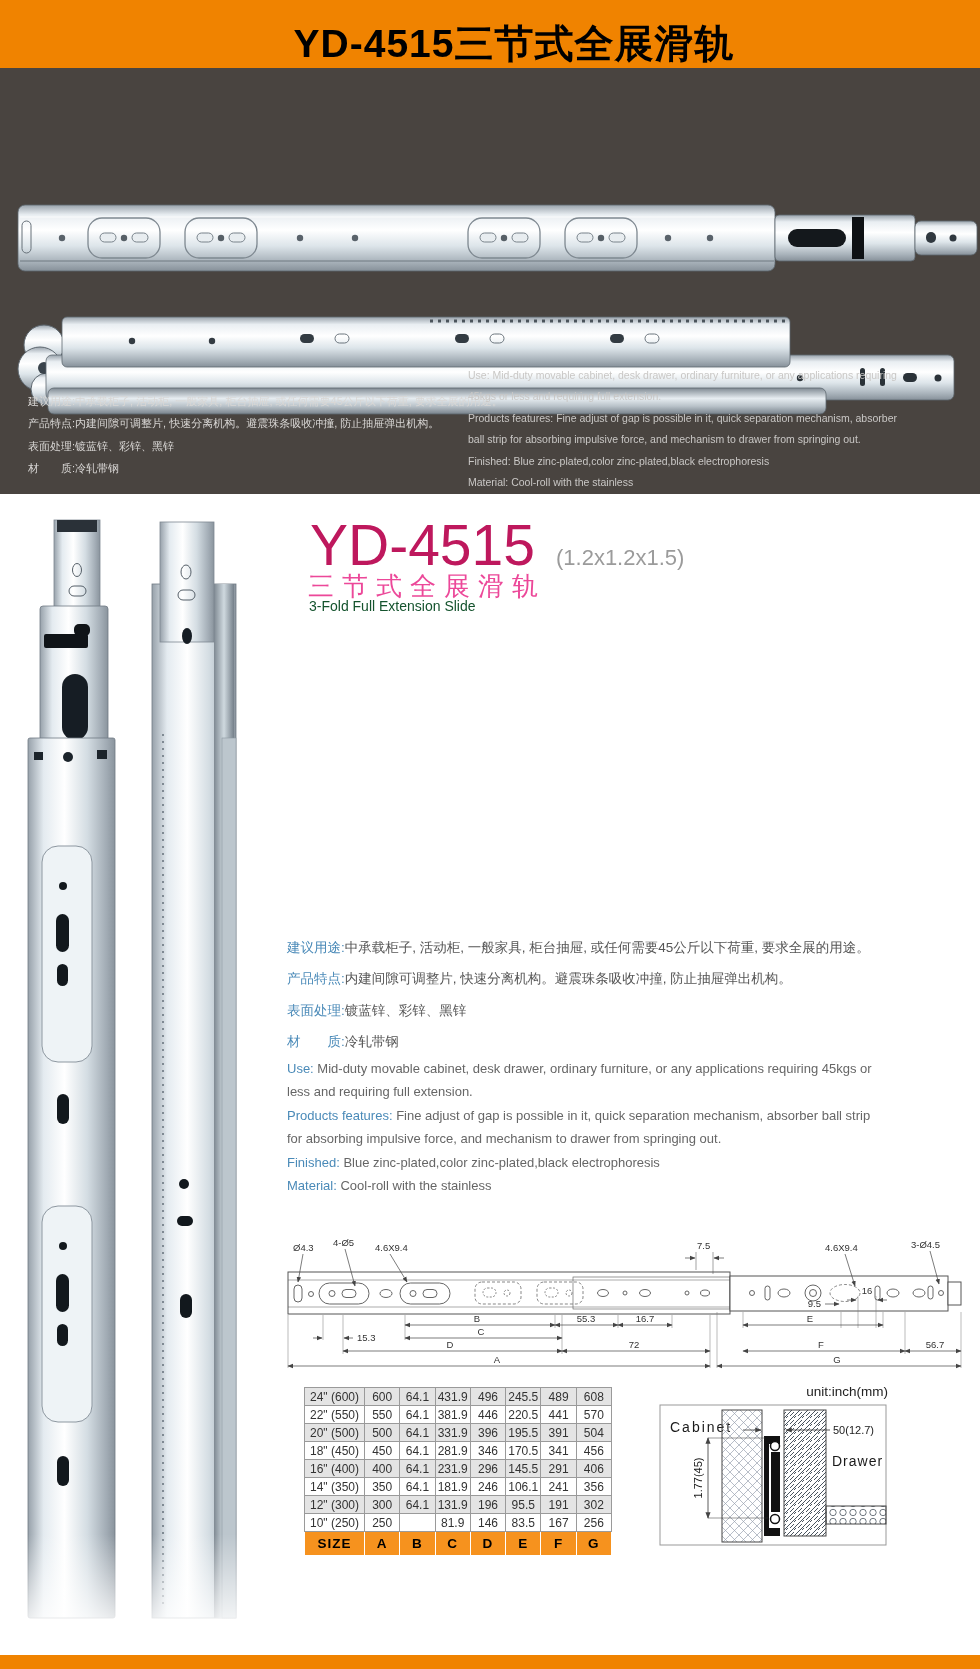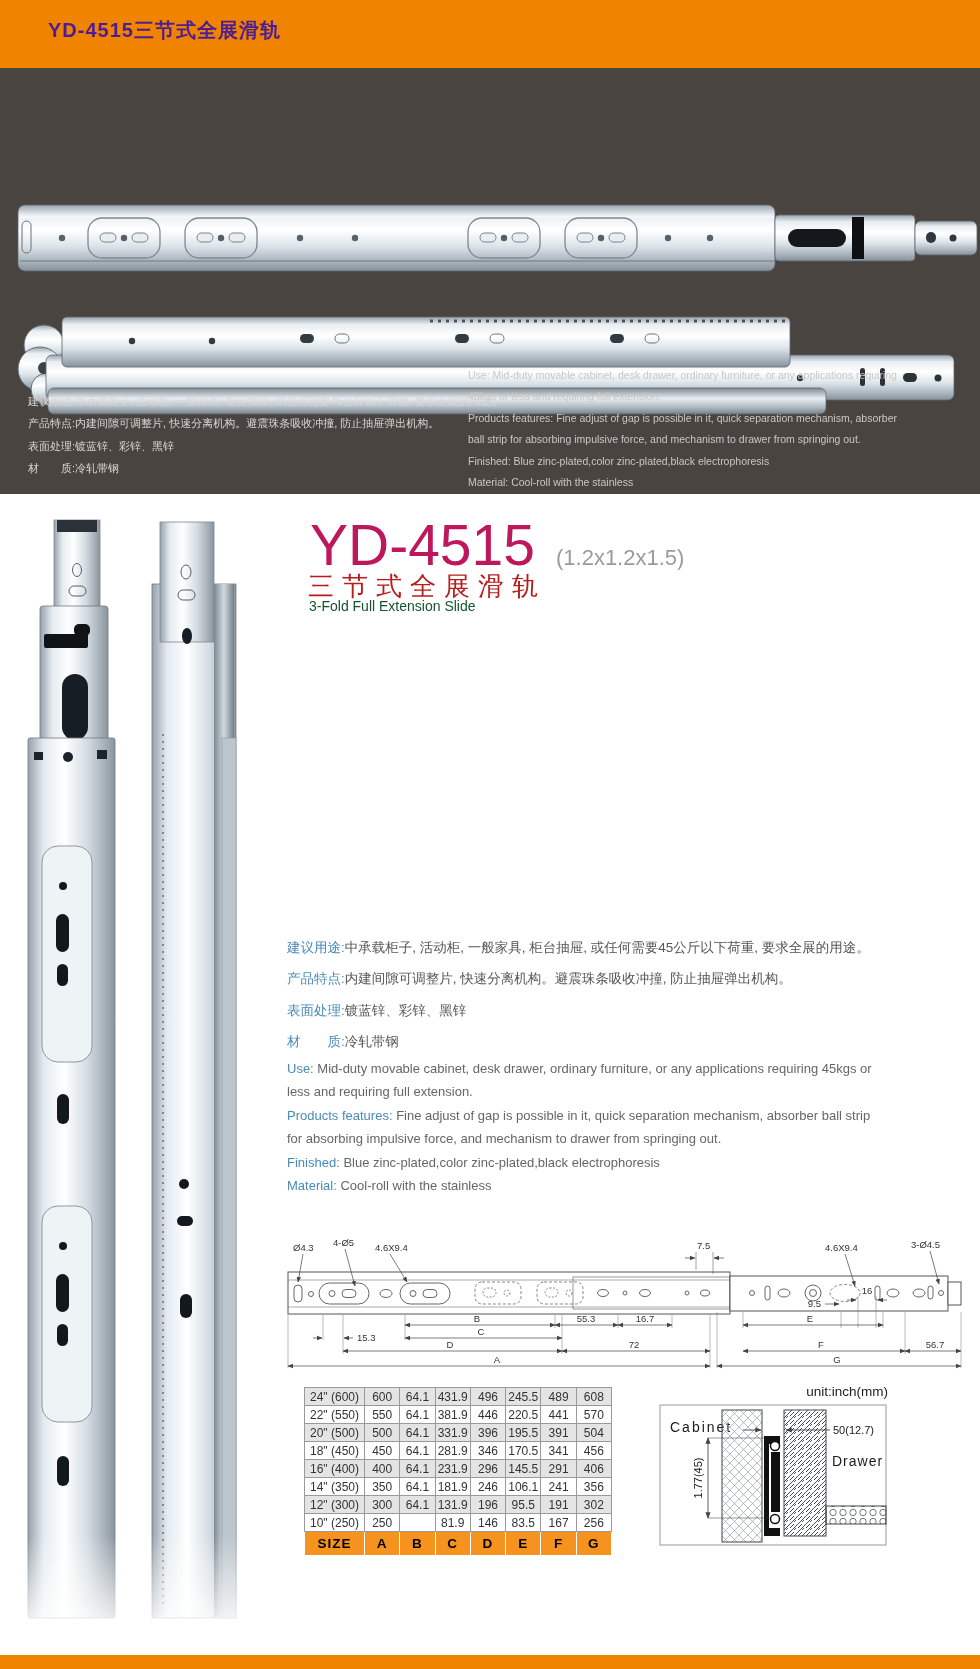--- a/index.html
+++ b/index.html
@@ -1,30 +1,30 @@
 <!DOCTYPE html>
 <html><head>
 <meta charset="utf-8">
 <style>
   html,body{margin:0;padding:0;background:#888;}
   .page{position:relative;width:980px;height:1669px;margin:0 auto;background:#ffffff;overflow:hidden;
         font-family:"Liberation Sans",sans-serif;}
   
   .topbar{position:absolute;left:0;top:0;width:980px;height:68px;background:#F08300;}
-  .topbar h1{margin:0;padding:17px 0 0 48px;font-size:20px;font-weight:bold;color:#4c1d95;letter-spacing:1px;}
+  .topbar h1{margin:0;padding:17px 0 0 48px;font-size:39px;font-weight:bold;color:#000000;letter-spacing:1px;text-align:center;}
   
   .hero{position:absolute;left:0;top:68px;width:980px;height:426px;background:#494440;}
   .hero svg{position:absolute;left:0;top:0;}
   .hero-cn{position:absolute;left:28px;top:322px;color:#d9d7d5;font-size:11px;line-height:22.4px;white-space:nowrap;}
   .hero-en{position:absolute;left:468px;top:297px;color:#c9c7c5;font-size:10.5px;line-height:21.4px;white-space:nowrap;}
   
   .model-row{position:absolute;left:310px;top:512px;white-space:nowrap;}
   .model{font-size:57px;color:#be185d;}
   .model-spec{font-size:22px;color:#9b9b9b;margin-left:21px;}
-  .sub-cn{position:absolute;left:308px;top:569px;font-size:26px;color:#b91c1c;letter-spacing:8px;}
+  .sub-cn{position:absolute;left:308px;top:569px;font-size:26px;color:#ec4899;letter-spacing:8px;}
   .sub-en{position:absolute;left:309px;top:598px;font-size:14px;color:#14532d;}
   
   .specs-cn{position:absolute;left:287px;top:932px;font-size:13.5px;color:#555;line-height:31.4px;white-space:nowrap;}
   .specs-en{position:absolute;left:287px;top:1057px;width:592px;font-size:13px;color:#666;line-height:23.4px;}
   .specs-en p{margin:0;}
   .blue{color:#4A8AB8;}
   
   .dim-drawing{position:absolute;left:285px;top:1236px;}
   .unit-note{position:absolute;left:660px;top:1384px;width:228px;text-align:right;font-size:13.5px;color:#222;}
   .install-svg{position:absolute;left:658px;top:1400px;}

